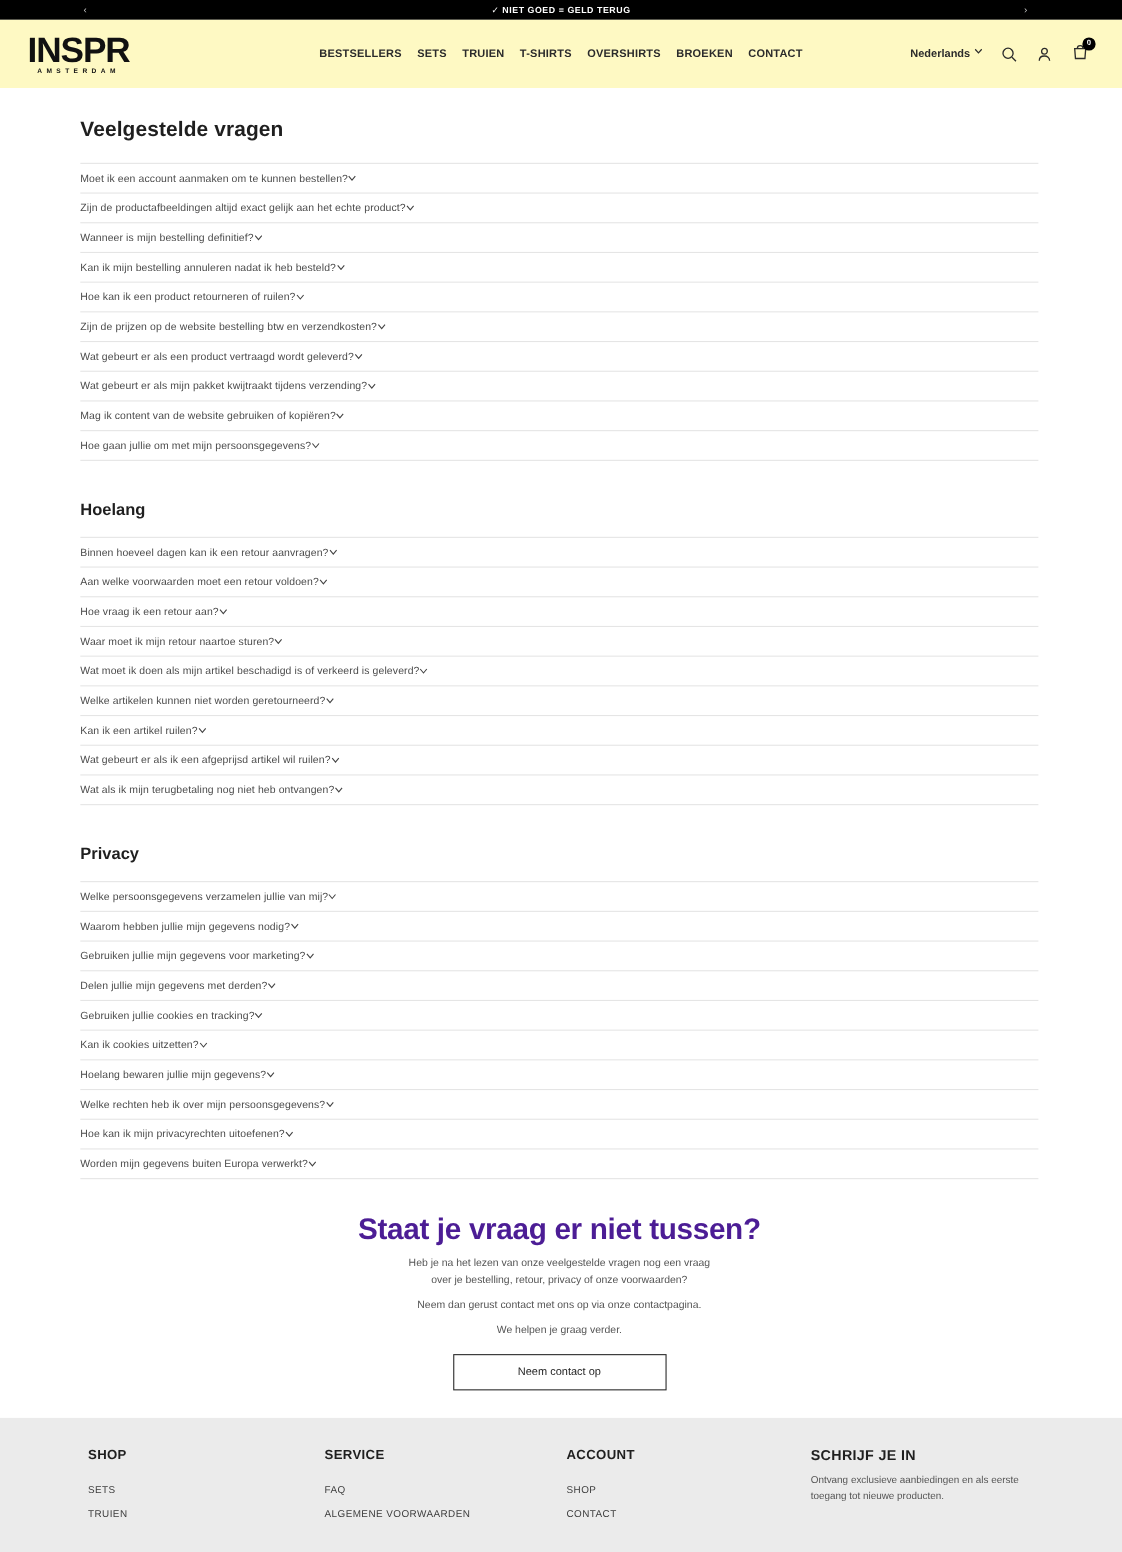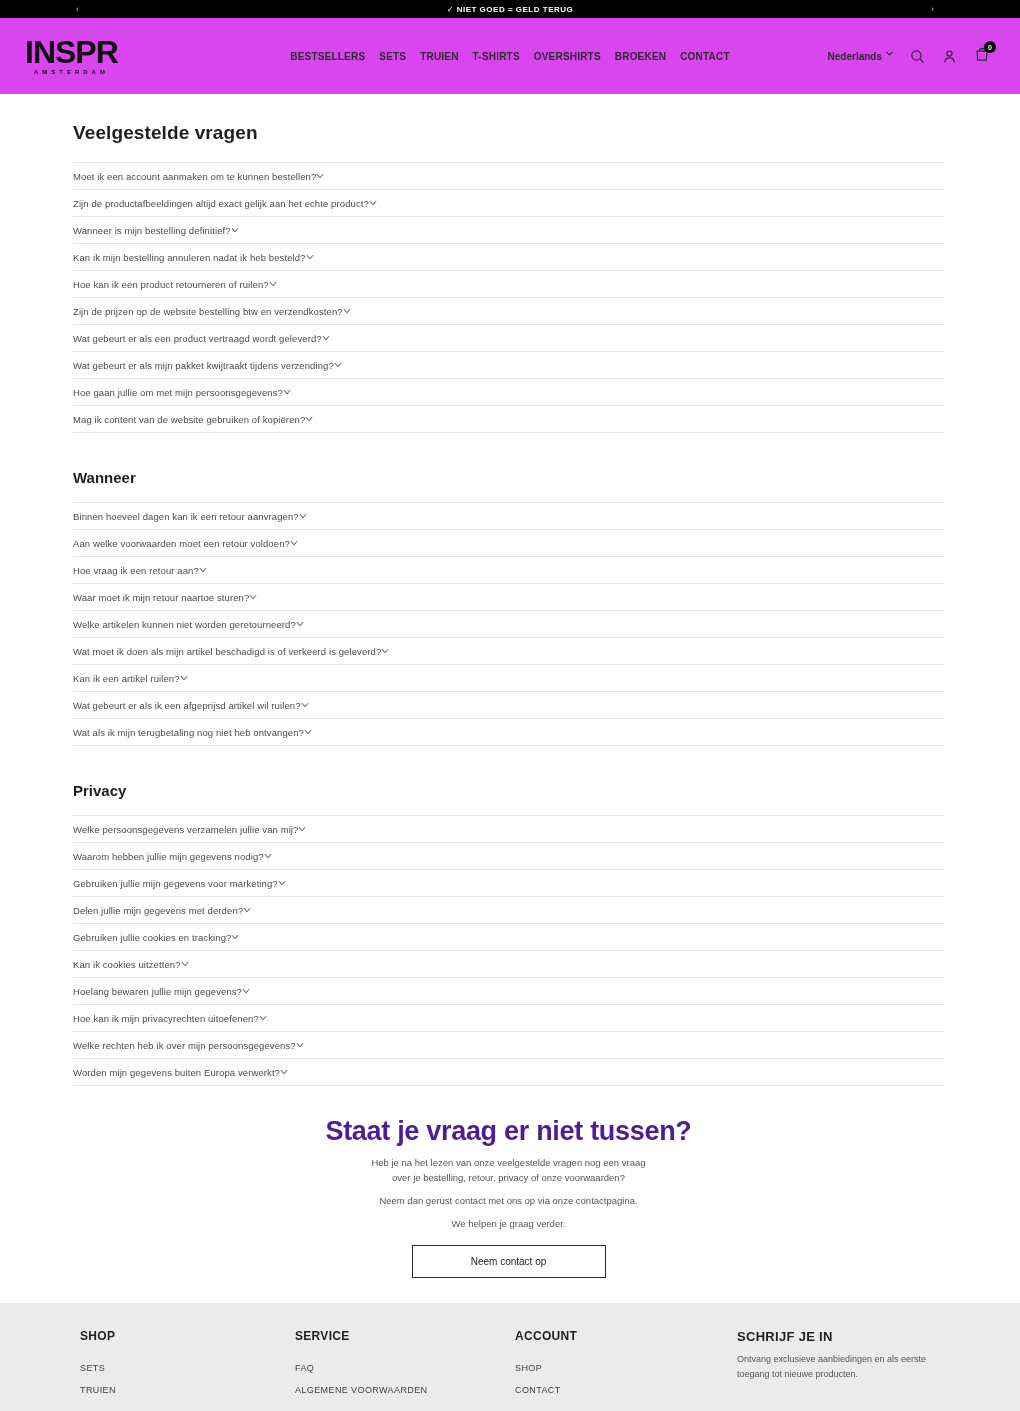--- a/index.html
+++ b/index.html
@@ -37,22 +37,22 @@
     font-size: 9px;
     cursor: pointer;
     padding: 0 4px;
   }
   .ann-chev.left  { left: 72px; }
   .ann-chev.right { right: 82px; }
 
   
   header {
     position: relative;
-    height: 76px;
-    background: #d946ef;
+    height: 62px;
+    background: #fef9c3;
     display: flex;
     align-items: center;
   }
   .logo { margin-left: 25px; cursor: pointer; }
   .logo-title {
     font-size: 32px;
     font-weight: 800;
     letter-spacing: -1px;
     line-height: 0.95;
     color: #111;
@@ -324,37 +324,37 @@
   </div>
 
   <div class="faq-row">
     <span class="faq-q">Wat gebeurt er als mijn pakket kwijtraakt tijdens verzending?</span>
     <svg class="faq-chevron" viewBox="0 0 8 8">
               <polyline points="1,2.2 4,5.8 7,2.2" fill="none" stroke="#444" stroke-width="1"></polyline>
             </svg>
   </div>
 
   <div class="faq-row">
+    <span class="faq-q">Mag ik content van de website gebruiken of kopiëren?</span>
+    <svg class="faq-chevron" viewBox="0 0 8 8">
+              <polyline points="1,2.2 4,5.8 7,2.2" fill="none" stroke="#444" stroke-width="1"></polyline>
+            </svg>
+  </div>
+
+  <div class="faq-row">
     <span class="faq-q">Hoe gaan jullie om met mijn persoonsgegevens?</span>
-    <svg class="faq-chevron" viewBox="0 0 8 8">
-              <polyline points="1,2.2 4,5.8 7,2.2" fill="none" stroke="#444" stroke-width="1"></polyline>
-            </svg>
-  </div>
-
-  <div class="faq-row">
-    <span class="faq-q">Mag ik content van de website gebruiken of kopiëren?</span>
     <svg class="faq-chevron" viewBox="0 0 8 8">
               <polyline points="1,2.2 4,5.8 7,2.2" fill="none" stroke="#444" stroke-width="1"></polyline>
             </svg>
   </div>
 </div>
   </section>
 
   <section>
-    <h2 class="section-title">Wanneer</h2>
+    <h2 class="section-title">Hoelang</h2>
     <div class="faq-list">
   <div class="faq-row">
     <span class="faq-q">Binnen hoeveel dagen kan ik een retour aanvragen?</span>
     <svg class="faq-chevron" viewBox="0 0 8 8">
               <polyline points="1,2.2 4,5.8 7,2.2" fill="none" stroke="#444" stroke-width="1"></polyline>
             </svg>
   </div>
 
   <div class="faq-row">
     <span class="faq-q">Aan welke voorwaarden moet een retour voldoen?</span>
@@ -371,28 +371,28 @@
   </div>
 
   <div class="faq-row">
     <span class="faq-q">Waar moet ik mijn retour naartoe sturen?</span>
     <svg class="faq-chevron" viewBox="0 0 8 8">
               <polyline points="1,2.2 4,5.8 7,2.2" fill="none" stroke="#444" stroke-width="1"></polyline>
             </svg>
   </div>
 
   <div class="faq-row">
+    <span class="faq-q">Wat moet ik doen als mijn artikel beschadigd is of verkeerd is geleverd?</span>
+    <svg class="faq-chevron" viewBox="0 0 8 8">
+              <polyline points="1,2.2 4,5.8 7,2.2" fill="none" stroke="#444" stroke-width="1"></polyline>
+            </svg>
+  </div>
+
+  <div class="faq-row">
     <span class="faq-q">Welke artikelen kunnen niet worden geretourneerd?</span>
-    <svg class="faq-chevron" viewBox="0 0 8 8">
-              <polyline points="1,2.2 4,5.8 7,2.2" fill="none" stroke="#444" stroke-width="1"></polyline>
-            </svg>
-  </div>
-
-  <div class="faq-row">
-    <span class="faq-q">Wat moet ik doen als mijn artikel beschadigd is of verkeerd is geleverd?</span>
     <svg class="faq-chevron" viewBox="0 0 8 8">
               <polyline points="1,2.2 4,5.8 7,2.2" fill="none" stroke="#444" stroke-width="1"></polyline>
             </svg>
   </div>
 
   <div class="faq-row">
     <span class="faq-q">Kan ik een artikel ruilen?</span>
     <svg class="faq-chevron" viewBox="0 0 8 8">
               <polyline points="1,2.2 4,5.8 7,2.2" fill="none" stroke="#444" stroke-width="1"></polyline>
             </svg>
@@ -461,28 +461,28 @@
   </div>
 
   <div class="faq-row">
     <span class="faq-q">Hoelang bewaren jullie mijn gegevens?</span>
     <svg class="faq-chevron" viewBox="0 0 8 8">
               <polyline points="1,2.2 4,5.8 7,2.2" fill="none" stroke="#444" stroke-width="1"></polyline>
             </svg>
   </div>
 
   <div class="faq-row">
+    <span class="faq-q">Welke rechten heb ik over mijn persoonsgegevens?</span>
+    <svg class="faq-chevron" viewBox="0 0 8 8">
+              <polyline points="1,2.2 4,5.8 7,2.2" fill="none" stroke="#444" stroke-width="1"></polyline>
+            </svg>
+  </div>
+
+  <div class="faq-row">
     <span class="faq-q">Hoe kan ik mijn privacyrechten uitoefenen?</span>
-    <svg class="faq-chevron" viewBox="0 0 8 8">
-              <polyline points="1,2.2 4,5.8 7,2.2" fill="none" stroke="#444" stroke-width="1"></polyline>
-            </svg>
-  </div>
-
-  <div class="faq-row">
-    <span class="faq-q">Welke rechten heb ik over mijn persoonsgegevens?</span>
     <svg class="faq-chevron" viewBox="0 0 8 8">
               <polyline points="1,2.2 4,5.8 7,2.2" fill="none" stroke="#444" stroke-width="1"></polyline>
             </svg>
   </div>
 
   <div class="faq-row">
     <span class="faq-q">Worden mijn gegevens buiten Europa verwerkt?</span>
     <svg class="faq-chevron" viewBox="0 0 8 8">
               <polyline points="1,2.2 4,5.8 7,2.2" fill="none" stroke="#444" stroke-width="1"></polyline>
             </svg>

